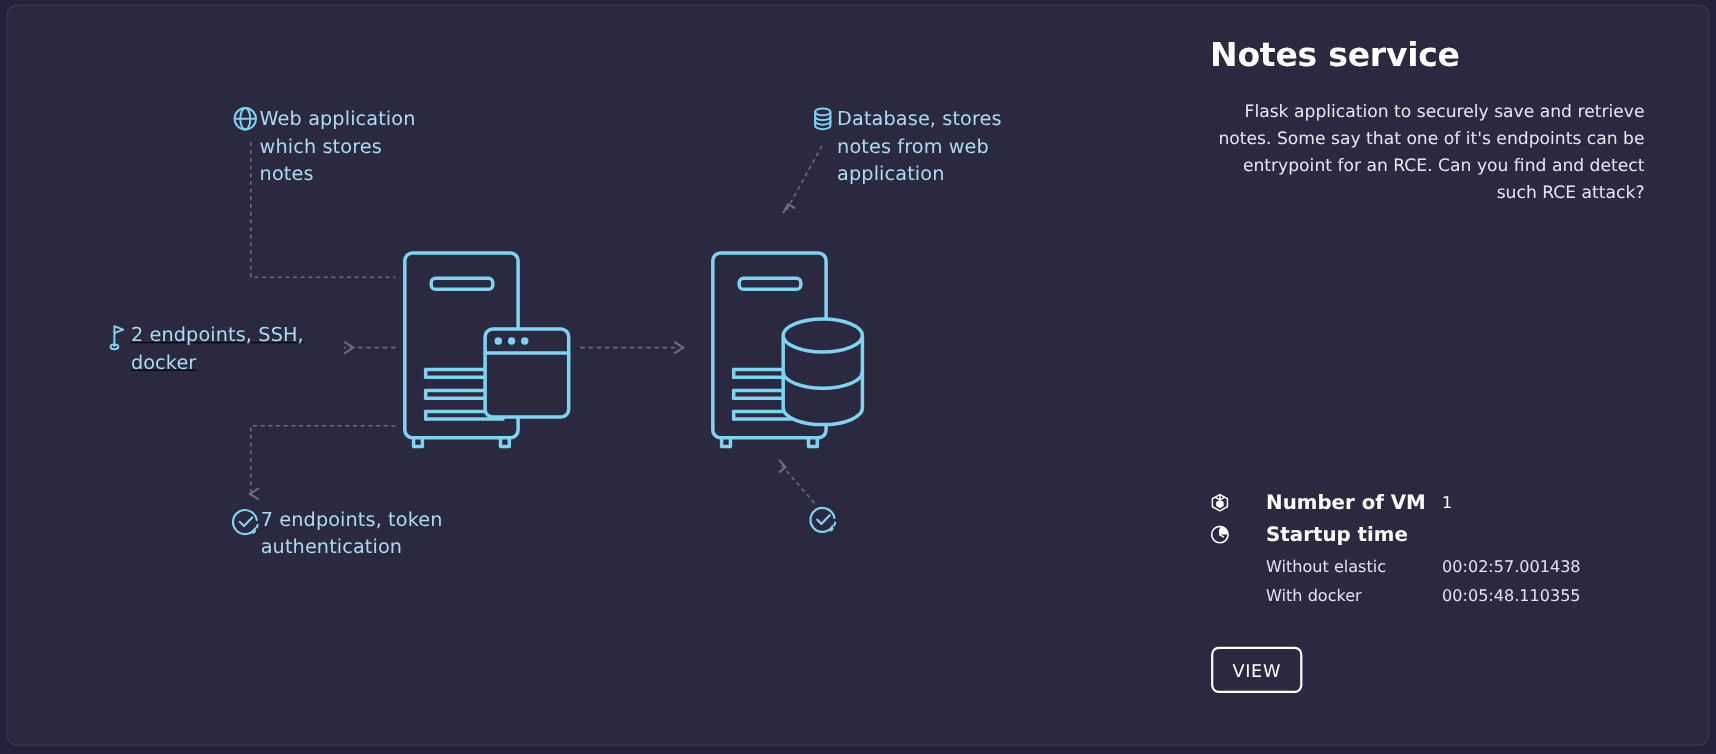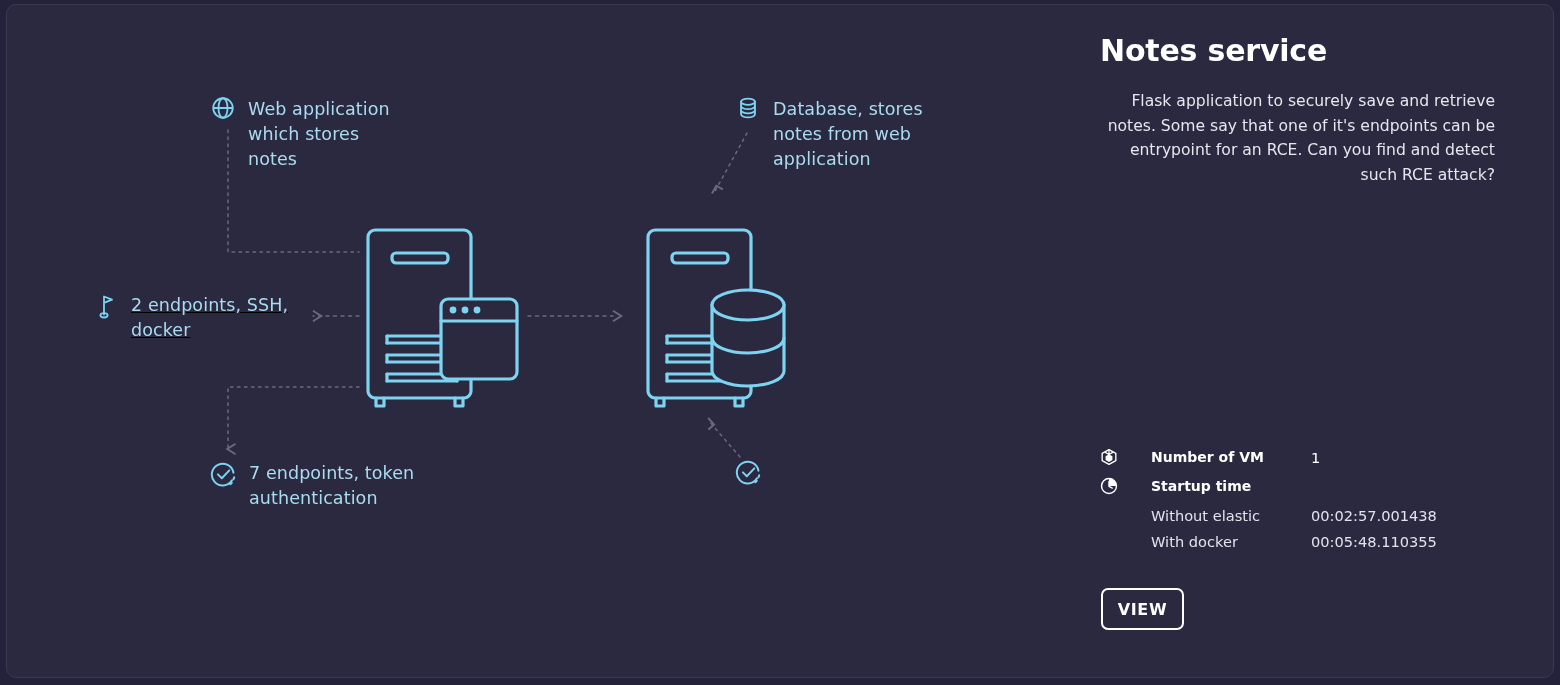--- a/index.html
+++ b/index.html
@@ -31,21 +31,20 @@
     width: 1085px;
     height: 674px;
   }
 
   .diag-svg { position: absolute; left: 0; top: 0; }
 
   .note {
     position: absolute;
     display: flex;
     align-items: flex-start;
-    gap: 12px;
   }
   .note-icon {
     flex: 0 0 auto;
     width: 26px;
     height: 26px;
     display: block;
     margin-top: -2px;
   }
   .note-text {
     color: #a9dcf0;
@@ -104,21 +103,21 @@
     height: 24px;
     margin-bottom: 5px;
   }
   .stat-icon {
     width: 18px; height: 18px;
     flex: 0 0 18px;
     margin-right: 0px;
   }
   .stat-label {
     color: #ffffff;
-    font-size: 14px;
+    font-size: 18px;
     font-weight: bold;
     margin-left: 33px;
     width: 160px;
   }
   .stat-value {
     color: #ffffff;
     font-size: 14.6px;
     font-weight: normal;
   }
 
@@ -144,21 +143,21 @@
     left: 7px;
     top: 583px;
     width: 83px;
     height: 42px;
     background: transparent;
     border: 2px solid #ffffff;
     border-radius: 7px;
     color: #ffffff;
     font-family: "DejaVu Sans", "Liberation Sans", sans-serif;
     font-size: 16px;
-    font-weight: bold;
+    font-weight: normal;
     letter-spacing: 0.6px;
     cursor: pointer;
   }
 </style>
 </head>
 <body>
 
 <div class="card">
 
   <div class="diagram">

